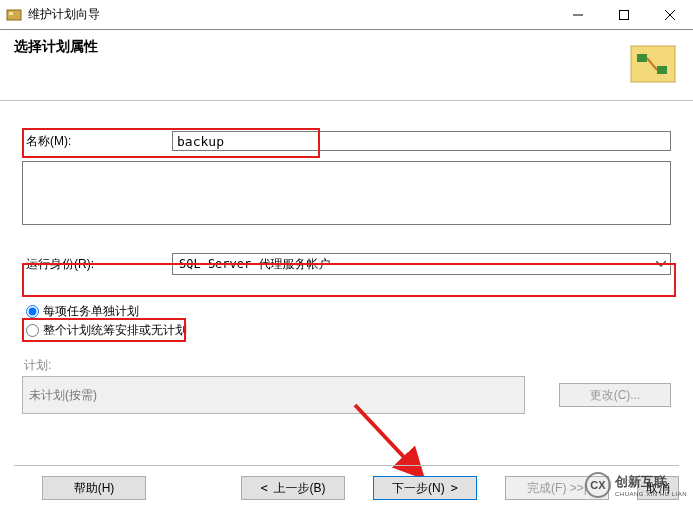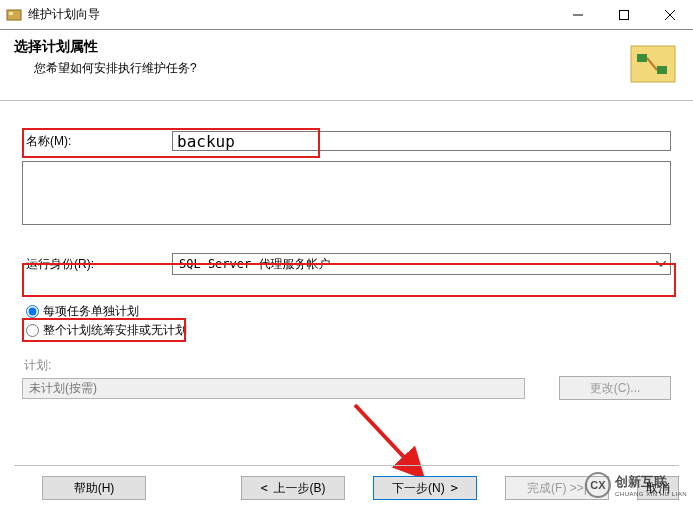--- a/index.html
+++ b/index.html
@@ -73,21 +73,21 @@
   .row label {
     width: 150px;
     padding-left: 4px;
   }
   .text-input {
     flex: 1;
     height: 20px;
     border: 1px solid #7a7a7a;
     padding: 1px 4px;
     font-family: monospace, sans-serif;
-    font-size: 16px;
+    font-size: 13px;
     background: #fff;
   }
   .row.desc { align-items: flex-start; }
   textarea.text-input {
     height: 64px;
     resize: none;
     font-family: "Microsoft YaHei", sans-serif;
   }
   .select-wrap {
     flex: 1;
@@ -111,21 +111,21 @@
   }
 
   .radios { margin: 28px 0 10px 4px; }
   .radio-line { display: flex; align-items: center; margin-bottom: 2px; font-size: 12px; }
   .radio-line input { margin: 0 4px 0 0; }
 
   .sched-label { margin: 18px 0 2px 2px; color: #888; }
   .sched-row { display: flex; align-items: center; gap: 6px; }
   .sched-input {
     flex: 1;
-    height: 21px;
+    height: 38px;
     border: 1px solid #b5b5b5;
     background: #f0f0f0;
     color: #777;
     padding: 0 6px;
     display: flex;
     align-items: center;
   }
   .btn {
     height: 24px;
     padding: 0 12px;
@@ -205,21 +205,20 @@
     <svg width="10" height="10">
         <line x1="0" y1="0" x2="10" y2="10" stroke="#000"></line>
         <line x1="10" y1="0" x2="0" y2="10" stroke="#000"></line>
       </svg>
   </div>
 </div>
 
 <div class="header-area">
   <div class="header-text">
     <div class="header-title">选择计划属性</div>
-    <div class="header-sub">您希望如何安排执行维护任务?</div>
   </div>
   <div class="header-icon">
     <svg width="56" height="48" viewBox="0 0 56 48">
       <rect x="8" y="6" width="44" height="36" fill="#f4d97a" stroke="#c9a84a"></rect>
       <rect x="14" y="14" width="10" height="8" fill="#3a8e3a"></rect>
       <rect x="34" y="26" width="10" height="8" fill="#3a8e3a"></rect>
       <line x1="24" y1="18" x2="34" y2="30" stroke="#c07a2a" stroke-width="2"></line>
     </svg>
   </div>
 </div>

